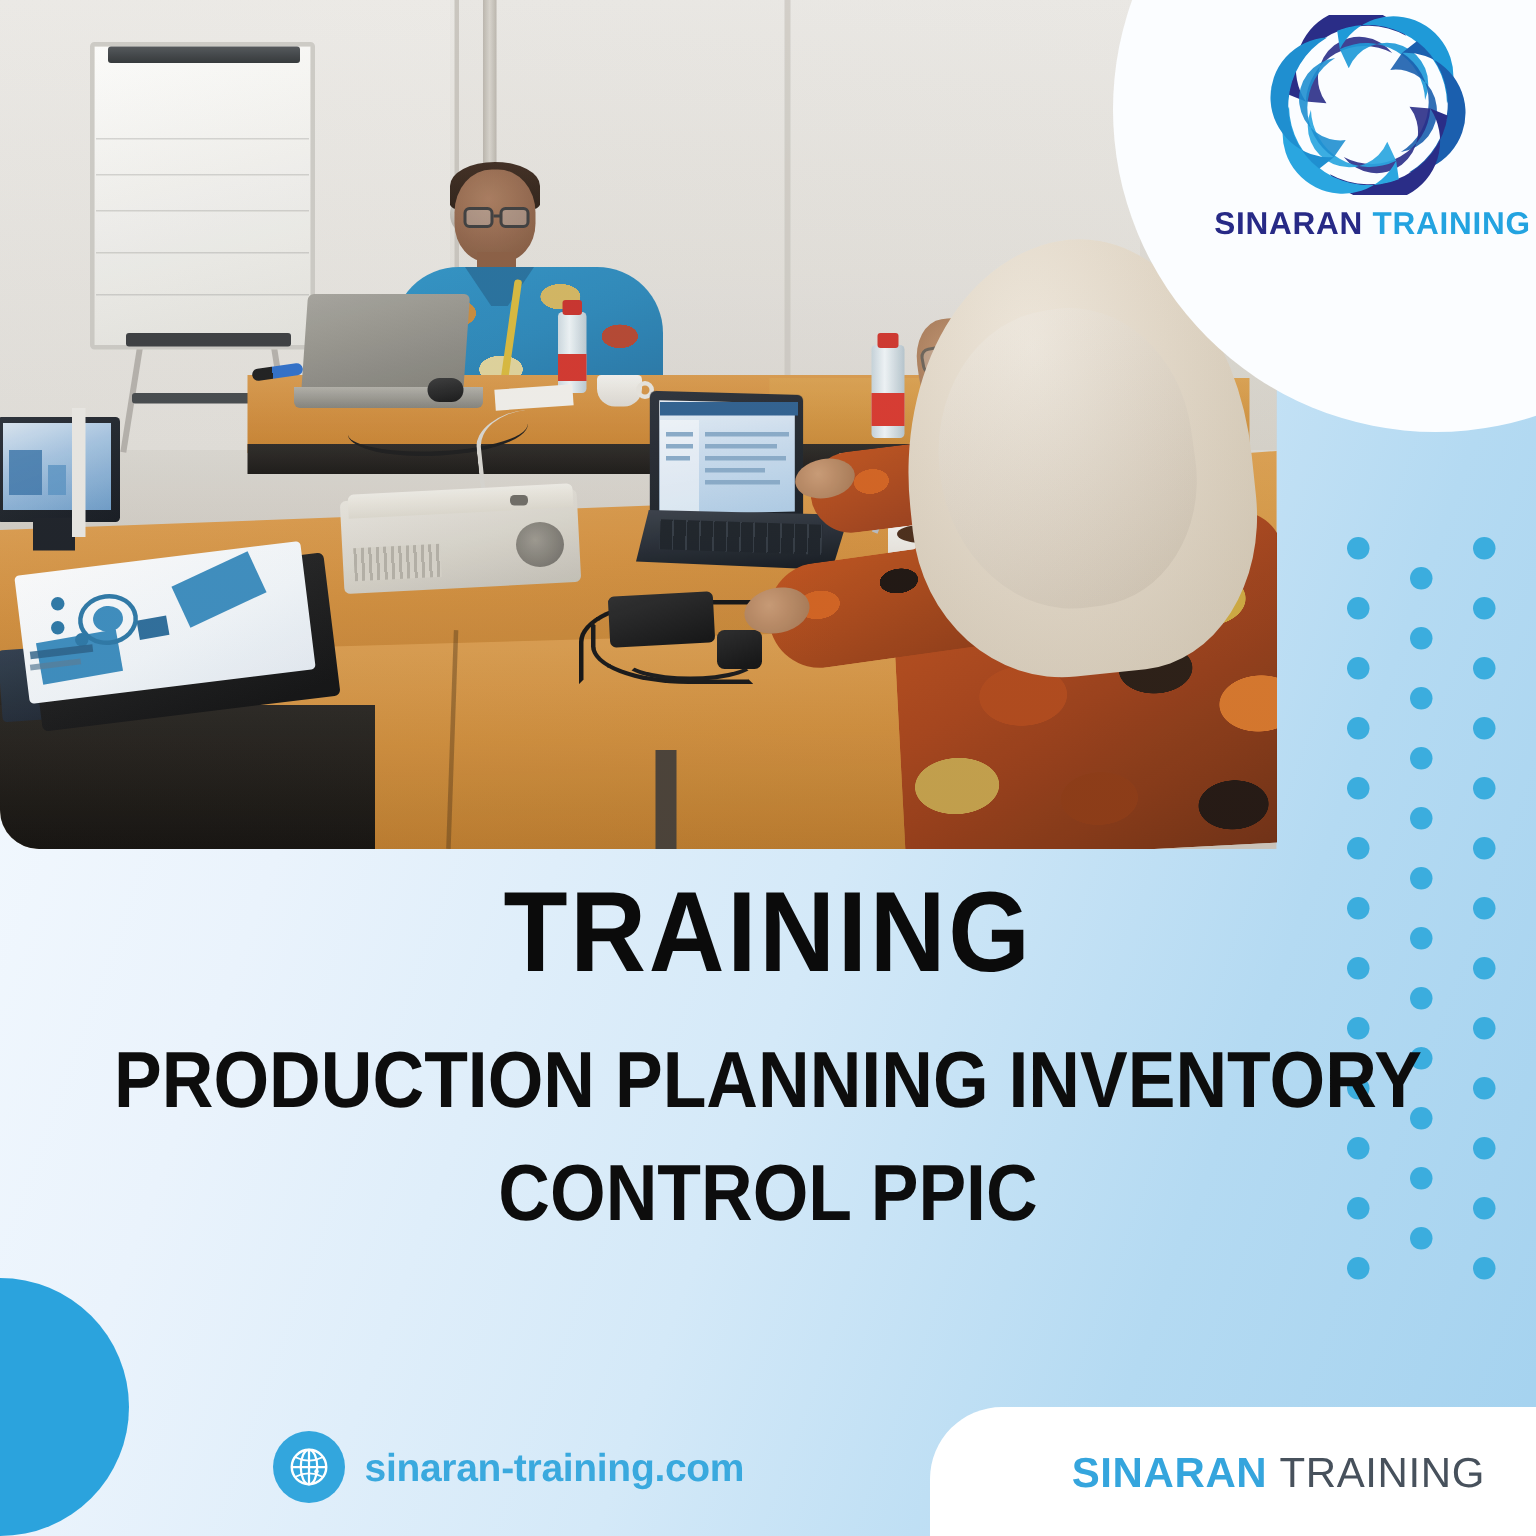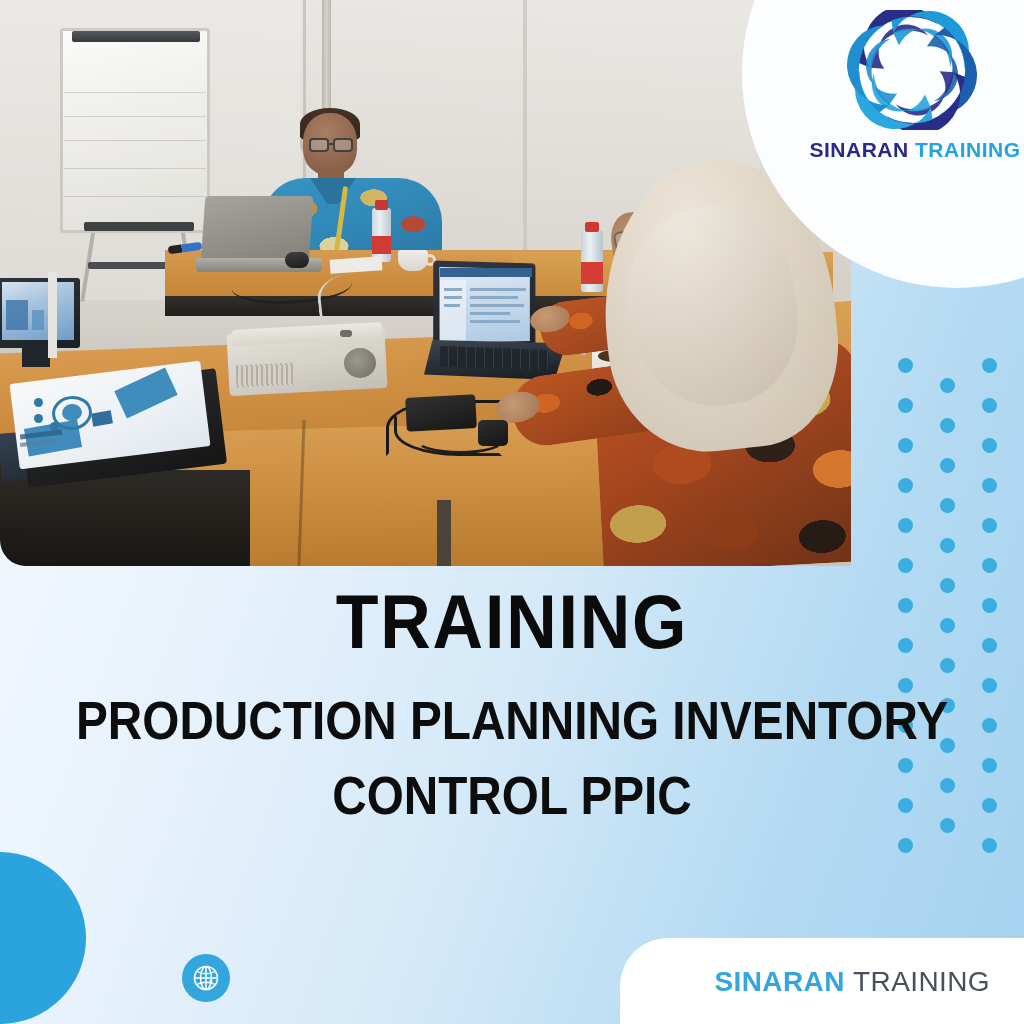--- a/index.html
+++ b/index.html
@@ -612,20 +612,21 @@
       <svg width="32" height="32" viewBox="0 0 32 32">
         <circle cx="16" cy="16" r="11.5" fill="none" stroke="#ffffff" stroke-width="1.6"></circle>
         <ellipse cx="16" cy="16" rx="5.5" ry="11.5" fill="none" stroke="#ffffff" stroke-width="1.5"></ellipse>
         <line x1="4.5" y1="16" x2="27.5" y2="16" stroke="#ffffff" stroke-width="1.5"></line>
         <line x1="16" y1="4.5" x2="16" y2="27.5" stroke="#ffffff" stroke-width="1.5"></line>
         <path d="M7 9.5 Q16 14 25 9.5" fill="none" stroke="#ffffff" stroke-width="1.3"></path>
         <path d="M7 22.5 Q16 18 25 22.5" fill="none" stroke="#ffffff" stroke-width="1.3"></path>
         <circle cx="21" cy="19" r="1.5" fill="#ffffff"></circle>
       </svg>
     </div>
+    <div class="web-url">sinaran-training.com</div>
   </div>
 
   <div class="footer-panel"></div>
   <div class="footer-brand">
     <span class="fb-a">SINARAN</span><span>&nbsp;</span><span class="fb-b">TRAINING</span>
   </div>
 
 </div>
 
 </body></html>

